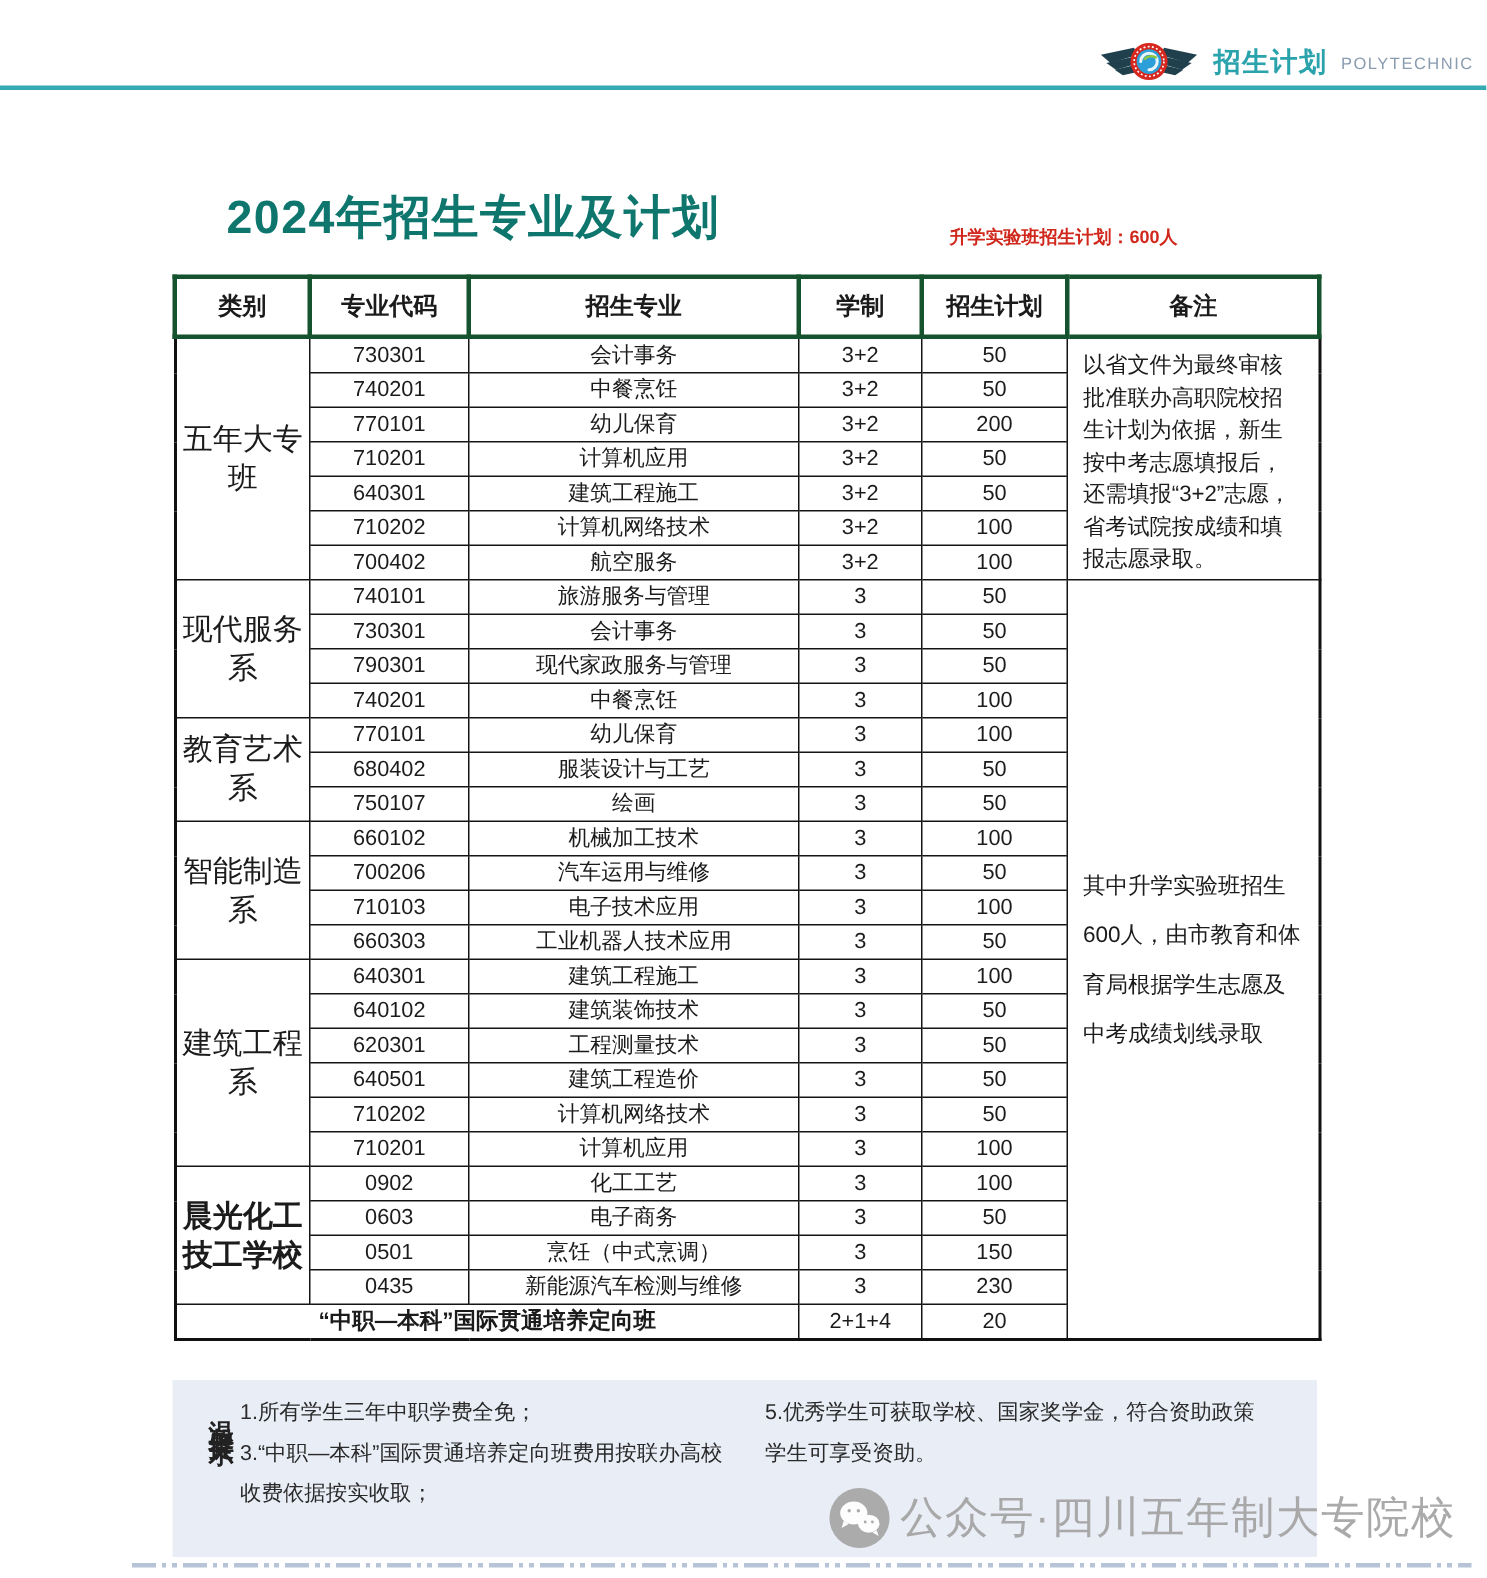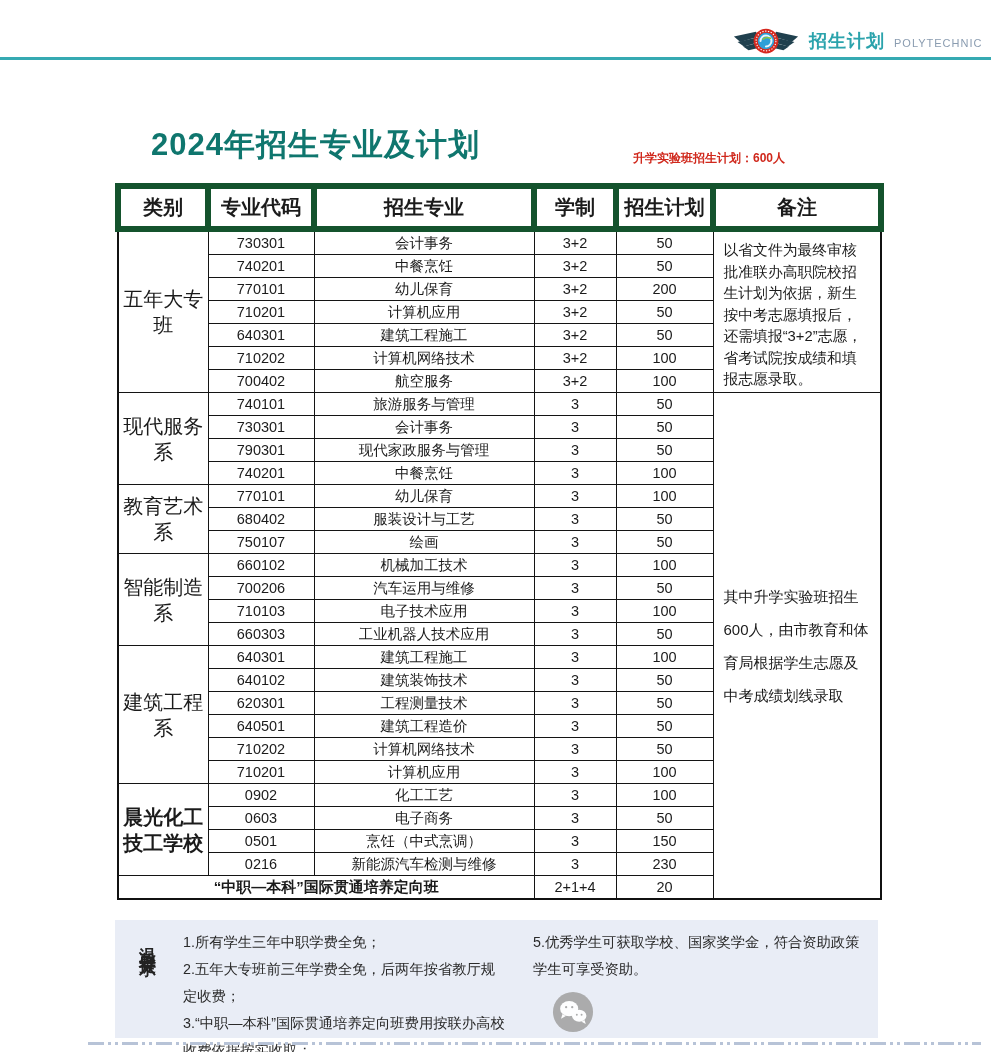--- a/index.html
+++ b/index.html
@@ -11,33 +11,33 @@
   .header-line{position:absolute;top:57px;left:0;width:991px;height:3px;background:#35aab2;}
   .logo-group{position:absolute;top:22px;left:733px;display:flex;align-items:center;height:38px;}
   .emblem{width:66px;height:38px;flex:0 0 auto;}
   .brand-cn{font-size:18px;font-weight:bold;color:#2ba3ac;margin-left:10px;letter-spacing:1px;white-space:nowrap;}
   .brand-en{font-size:11px;color:#8a9cb0;margin-left:9px;letter-spacing:1px;white-space:nowrap;padding-top:4px;}
   
   .page-title{position:absolute;left:151px;top:124px;font-size:31px;font-weight:bold;color:#0f766e;letter-spacing:1px;}
   .page-subtitle{position:absolute;left:633px;top:150px;font-size:12px;font-weight:bold;color:#d0281c;}
   
   .plan-table{position:absolute;left:115px;top:183px;width:763px;border-collapse:collapse;table-layout:fixed;}
-  .plan-table th{border:6px solid #14532d;height:37px;font-size:20px;font-weight:bold;text-align:center;padding:0;}
+  .plan-table th{border:3px solid #14532d;height:37px;font-size:16px;font-weight:bold;text-align:center;padding:0;}
   .plan-table td{border:1px solid #141414;height:22px;text-align:center;font-size:14.5px;padding:0 2px;line-height:1.15;}
   .plan-table{border:2px solid #111;}
   td.cat{font-size:20px;white-space:pre-line;line-height:1.3;}
   td.remark-top{text-align:left;vertical-align:top;padding:8px 9px 0 10px;font-size:14.8px;line-height:21.5px;margin-top:34px;}
   td.remark-mid{text-align:left;vertical-align:middle;padding:0 9px 0 10px;font-size:15px;line-height:33px;}
   .bold{font-weight:bold;}
   td.footer-label{font-weight:bold;font-size:15px;}
   
   .tips{position:absolute;left:115px;top:920px;width:763px;height:118px;background:#e9edf6;display:flex;}
   .tips-label{writing-mode:vertical-rl;text-orientation:upright;font-weight:bold;font-size:17px;
     letter-spacing:5px;margin:13px 0 0 21px;color:#222;height:100px;}
-  .tips-cols{display:flex;margin-left:24px;margin-top:9px;}
+  .tips-cols{display:flex;margin-left:1px;margin-top:9px;}
   .tips-col{font-size:14.3px;line-height:27px;color:#2a2a2a;}
   .tips-col.left{width:326px;}
   .tips-col.right{width:340px;margin-left:24px;}
   
   .watermark{position:absolute;top:991px;left:552px;display:flex;align-items:center;opacity:0.92;}
   .wechat-icon{width:42px;height:42px;flex:0 0 auto;}
   .watermark-text{font-size:29px;color:#a3a3a3;margin-left:6px;letter-spacing:1px;white-space:nowrap;}
   
   .bottom-line{position:absolute;top:1042px;left:88px;width:893px;height:3px;
     background:repeating-linear-gradient(90deg,#b7c3d7 0 16px,transparent 16px 20px,
@@ -257,54 +257,54 @@
         <td>3</td>
         <td>50</td>
       </tr>
       <tr>
         <td>0501</td>
         <td>烹饪（中式烹调）</td>
         <td>3</td>
         <td>150</td>
       </tr>
       <tr>
-        <td>0216</td>
+        <td>0435</td>
         <td>新能源汽车检测与维修</td>
         <td>3</td>
         <td>230</td>
       </tr>
       <tr>
         <td class="footer-label" colspan="3">“中职—本科”国际贯通培养定向班</td>
         <td>2+1+4</td>
         <td>20</td>
       </tr>
     </tbody>
 </table>
 
 <div class="tips">
   <div class="tips-label">温馨提示</div>
   <div class="tips-cols">
     <div class="tips-col left" id="tips-left">
         <div>1.所有学生三年中职学费全免；</div>
-        <div>2.五年大专班前三年学费全免，后两年按省教厅规定收费；</div>
         <div>3.“中职—本科”国际贯通培养定向班费用按联办高校收费依据按实收取；</div>
       </div>
     <div class="tips-col right" id="tips-right">
         <div>5.优秀学生可获取学校、国家奖学金，符合资助政策学生可享受资助。</div>
       </div>
   </div>
 </div>
 
 <div class="watermark">
   <svg class="wechat-icon" viewBox="0 0 44 44" aria-hidden="true">
     <circle cx="22" cy="22" r="21" fill="#a6a6a6"></circle>
     <ellipse cx="18" cy="18.5" rx="9.5" ry="8" fill="#ffffff"></ellipse>
     <path d="M11,24 l-1.5,5 l5,-2.8 Z" fill="#ffffff"></path>
     <circle cx="14.8" cy="17" r="1.2" fill="#a6a6a6"></circle>
     <circle cx="21.2" cy="17" r="1.2" fill="#a6a6a6"></circle>
     <ellipse cx="28.5" cy="26" rx="7.5" ry="6.3" fill="#ffffff"></ellipse>
     <path d="M34,30.5 l1.4,4 l-4.4,-2.3 Z" fill="#ffffff"></path>
     <circle cx="26" cy="24.8" r="1" fill="#a6a6a6"></circle>
     <circle cx="31" cy="24.8" r="1" fill="#a6a6a6"></circle>
   </svg>
+  <span class="watermark-text">公众号·四川五年制大专院校</span>
 </div>
 
 <div class="bottom-line"></div>
 
 </body></html>

